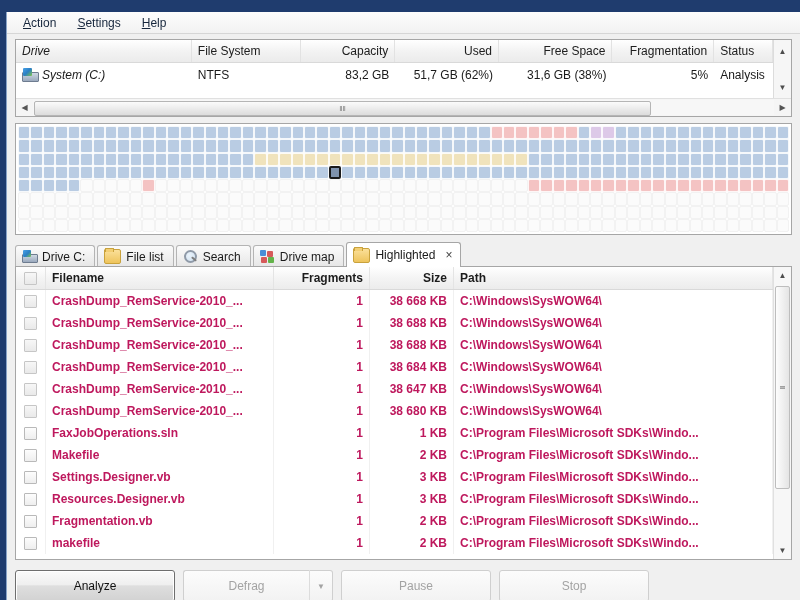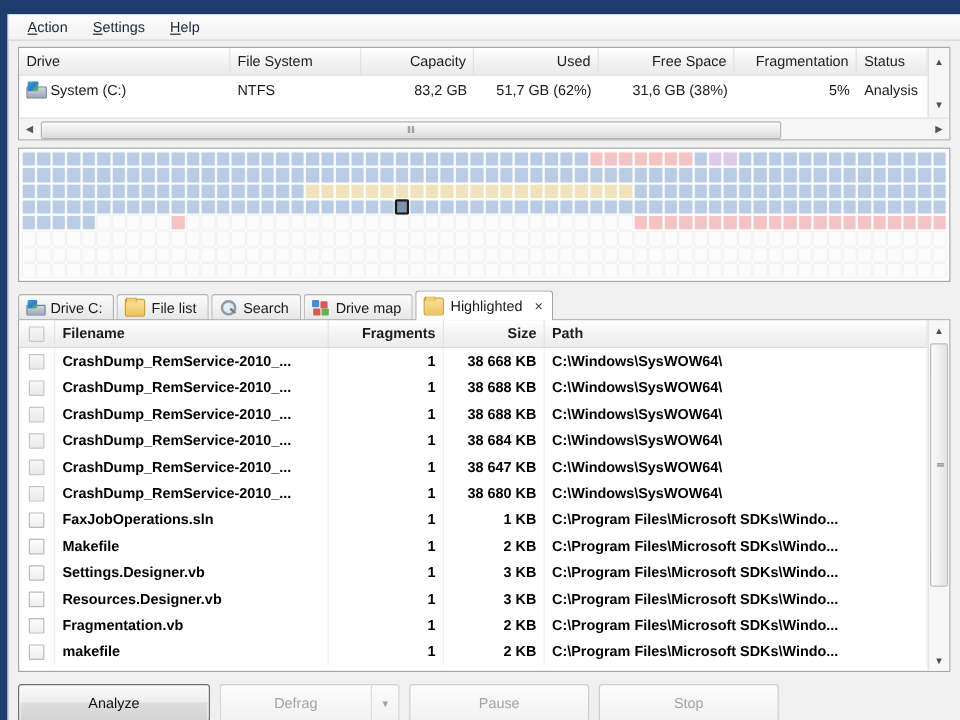--- a/index.html
+++ b/index.html
@@ -68,21 +68,21 @@
     padding: 0 6px;
     box-sizing: border-box;
     overflow: hidden; white-space: nowrap;
   }
   .dl-row { display: flex; height: 24px; font-size: 12px; }
   .dl-row .cell {
     display: flex; align-items: center;
     padding: 0 6px; box-sizing: border-box;
     overflow: hidden; white-space: nowrap;
   }
-  .c-drive { width: 180px; }
+  .c-drive { width: 180px; font-style: italic; }
   .c-fs { width: 112px; }
   .c-cap { width: 96px; justify-content: flex-end; }
   .c-used { width: 106px; justify-content: flex-end; }
   .c-free { width: 116px; justify-content: flex-end; }
   .c-frag { width: 104px; justify-content: flex-end; }
   .c-status { width: 60px; }
   .drive-icon {
     width: 16px; height: 14px; margin-right: 4px;
     position: relative; flex: 0 0 auto;
   }
@@ -237,21 +237,21 @@
     background: linear-gradient(to bottom,#ffffff 0%,#f4f4f4 50%,#ececec 100%);
     border-bottom: 1px solid #d9d9d9;
     font-size: 12px; color: #1c1c1c;
   }
   .fl-header .cell {
     display:flex; align-items:center; padding:0 6px;
     border-right:1px solid #e4e4e4; box-sizing:border-box;
     overflow:hidden; white-space:nowrap;
   }
   .fl-body { flex:1 1 auto; overflow:hidden; }
-  .fl-row { display:flex; height:22px; font-size:12px; color:#000000; }
+  .fl-row { display:flex; height:22px; font-size:12px; color:#be185d; }
   .fl-row .cell {
     display:flex; align-items:center; padding:0 6px;
     box-sizing:border-box; overflow:hidden; white-space:nowrap;
     border-right:1px solid #f0f0f0;
   }
   .f-chk   { width: 30px; justify-content:center; border-right:none; }
   .f-name  { width: 228px; }
   .f-frag  { width: 96px; justify-content:flex-end; }
   .f-size  { width: 84px; justify-content:flex-end; }
   .f-path  { flex: 1 1 auto; min-width:0; }

